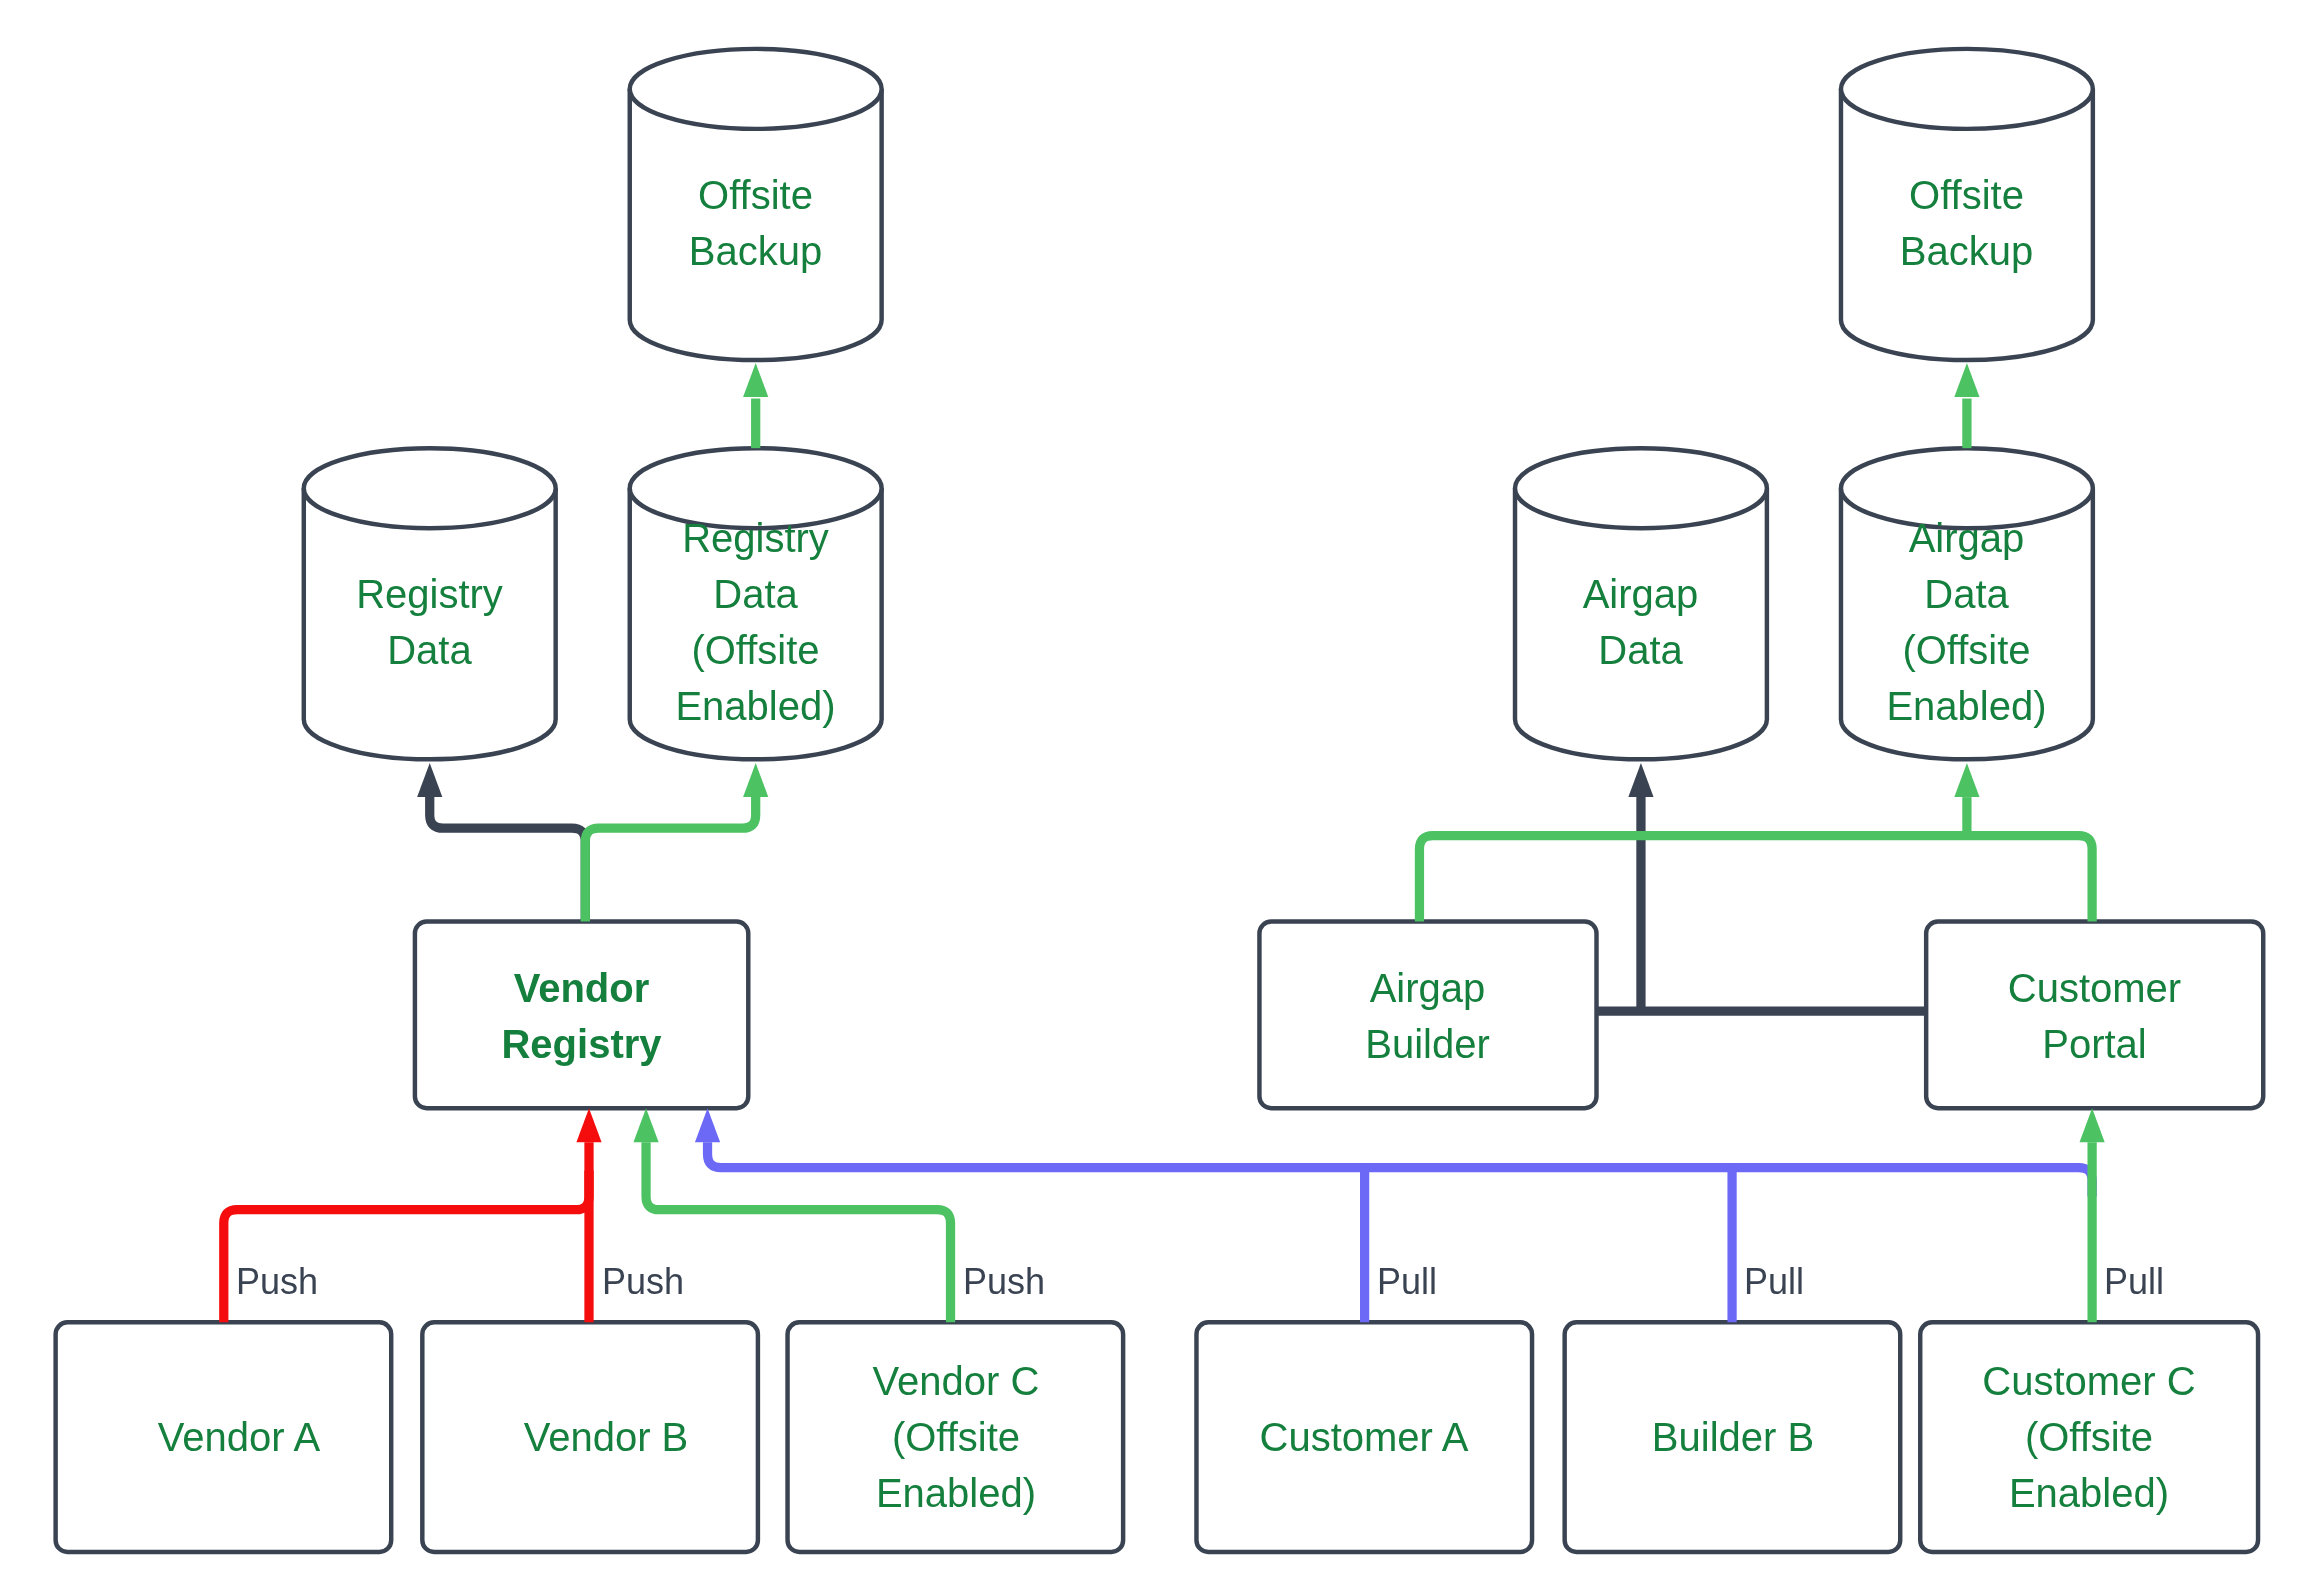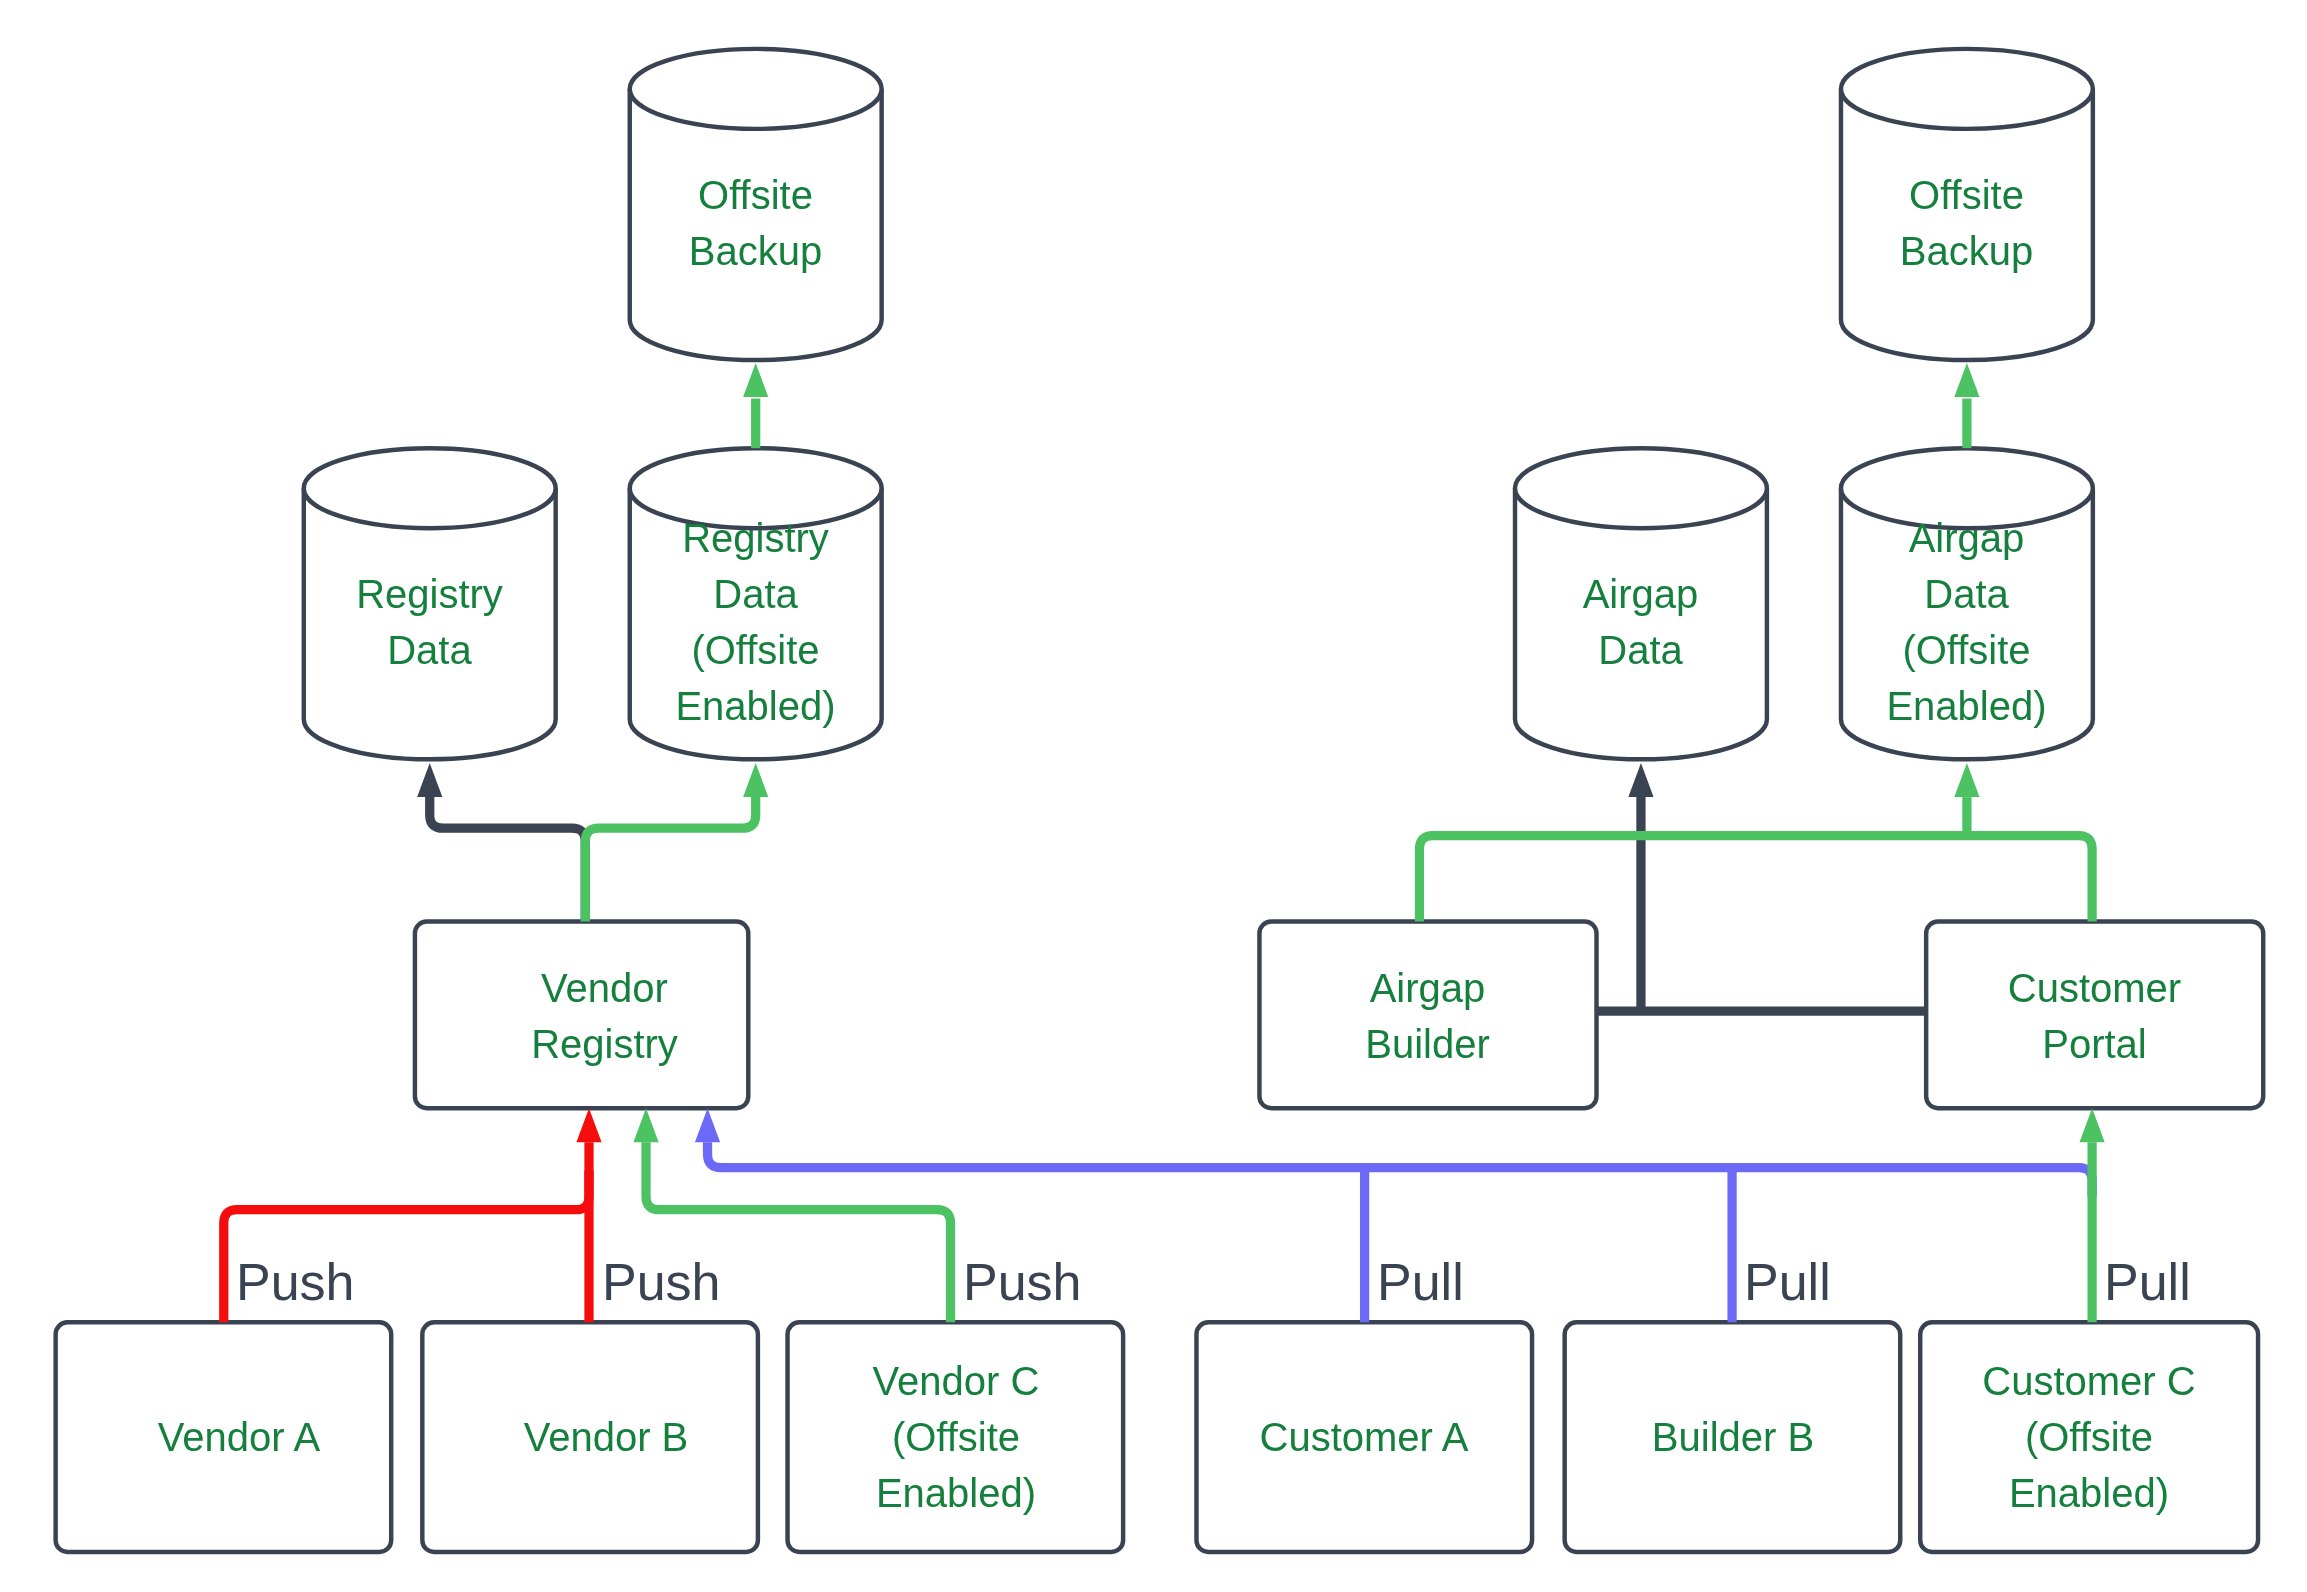--- a/index.html
+++ b/index.html
@@ -14,21 +14,21 @@
   svg .e-red{stroke:#f50d0d;}
   svg .e-green{stroke:#4cc263;}
   svg .e-blue{stroke:#6c69f6;}
   svg .ah{stroke:none;}
   .lbl{
     position:absolute;display:flex;align-items:center;justify-content:center;
     text-align:center;white-space:pre-line;font-size:40px;line-height:56px;color:#15803d;
     pointer-events:none;
   }
   .elbl{
-    position:absolute;font-size:52px;line-height:56px;color:#3a4352;white-space:pre;
+    position:absolute;font-size:36px;line-height:56px;color:#3a4352;white-space:pre;
     pointer-events:none;
   }
 </style>
 </head>
 <body>
 
 <svg id="canvas" width="2307" height="1592" viewBox="0 0 3114 2149">
 
   <g>
     <path class="shape" d="M 850,120 V 432 A 170 54 0 0 0 1190,432 V 120" stroke="#3a4352"></path>
@@ -106,21 +106,21 @@
 Data
 (Offsite
 Enabled)</div>
 <div class="lbl" style="left:1522px;top:522px;width:237px;height:200px;">Airgap
 Data</div>
 <div class="lbl" style="left:1848px;top:522px;width:237px;height:200px;">Airgap
 Data
 (Offsite
 Enabled)</div>
 
-<div class="lbl" style="left:438px;top:922px;width:333px;height:187px;">Vendor
+<div class="lbl" style="left:415px;top:922px;width:333px;height:187px;font-weight:bold;">Vendor
 Registry</div>
 <div class="lbl" style="left:1259px;top:922px;width:337px;height:187px;">Airgap
 Builder</div>
 <div class="lbl" style="left:1926px;top:922px;width:337px;height:187px;">Customer
 Portal</div>
 
 <div class="lbl" style="left:71px;top:1322px;width:336px;height:230px;">Vendor A</div>
 <div class="lbl" style="left:438px;top:1322px;width:336px;height:230px;">Vendor B</div>
 <div class="lbl" style="left:788px;top:1322px;width:336px;height:230px;">Vendor C
 (Offsite

